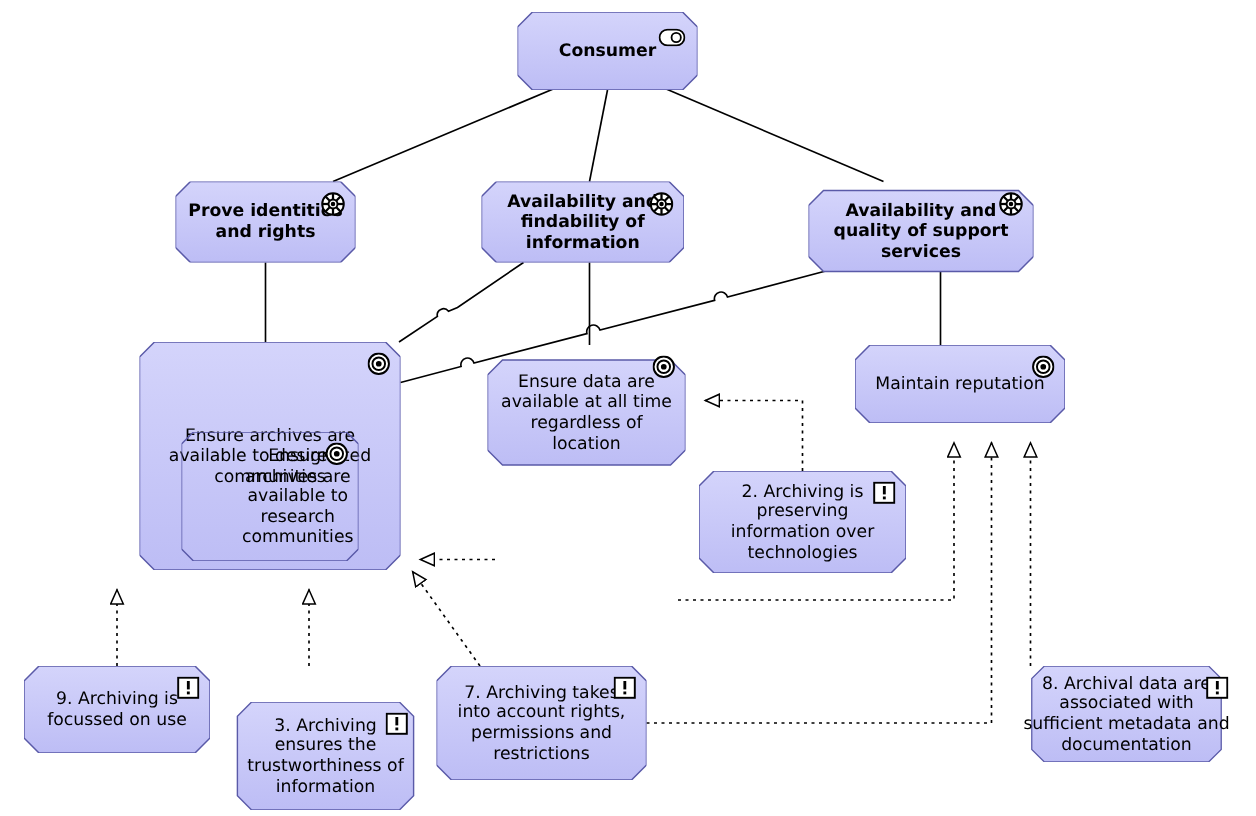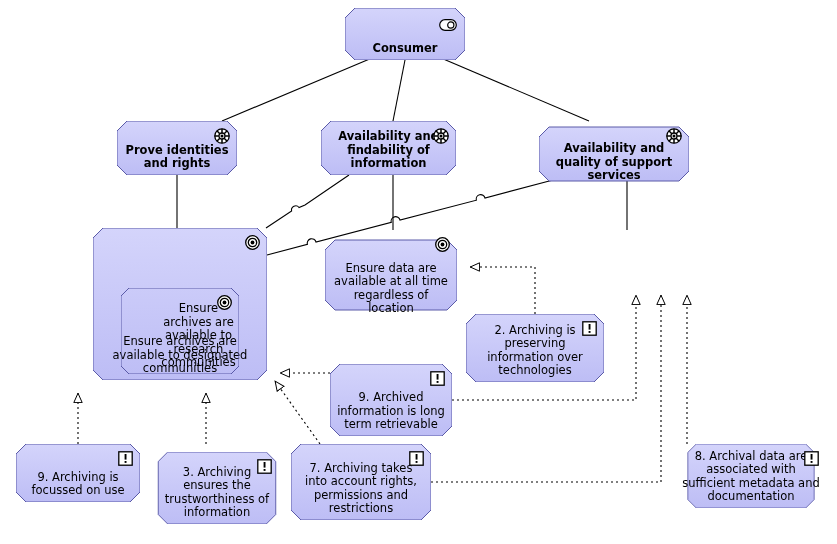--- a/index.html
+++ b/index.html
@@ -2,21 +2,21 @@
 <html><head>
 <meta charset="utf-8">
 <style>
   html,body{margin:0;padding:0;background:#ffffff;}
   body{width:837px;height:544px;overflow:hidden;
        font-family:"DejaVu Sans","Liberation Sans",sans-serif;}
   #stage{position:relative;width:837px;height:544px;background:#ffffff;}
   svg#wires{position:absolute;left:0;top:0;width:837px;height:544px;}
   .node{position:absolute;box-sizing:border-box;color:#000;}
   .node .oct{position:absolute;left:0;top:0;width:100%;height:100%;}
-  .node .txt{position:relative;z-index:2;display:flex;align-items:flex-end;
+  .node .txt{position:relative;z-index:2;display:flex;align-items:center;
              justify-content:center;text-align:center;width:100%;height:100%;
              padding:4px 6px;box-sizing:border-box;line-height:1.18;}
   .node .ico{position:absolute;z-index:3;}
   .t-motiv .txt{font-size:11.5px;}
   .t-stake .txt{font-weight:bold;font-size:11.5px;}
   .nested{position:absolute;z-index:4;}
   .nested .txt{font-size:11.5px;padding-left:43px;}
 </style>
 </head>
 <body>
@@ -210,78 +210,78 @@
       </svg>
       <span class="ico" style="right:7px;top:7px;"><svg width="15" height="15" viewBox="0 0 15 15">
           <circle cx="7.5" cy="7.5" r="6.8" fill="#fff" stroke="#000" stroke-width="1.3"></circle>
           <circle cx="7.5" cy="7.5" r="4.2" fill="#fff" stroke="#000" stroke-width="1.3"></circle>
           <circle cx="7.5" cy="7.5" r="1.9" fill="#000"></circle>
         </svg></span>
       <div class="txt">
         <span>Ensure data are available at all time regardless of location</span>
       </div>
     </div>
+    <div class="node t-motiv" style="left: 570px; top: 230px; width: 140px; height: 52px;">
+      <svg class="oct" width="140" height="52" viewBox="0 0 140 52" xmlns="http://www.w3.org/2000/svg">
+        <defs>
+          <linearGradient id="g7" x1="0" y1="0" x2="0" y2="1">
+            <stop offset="0" stop-color="#d4d4fb"></stop>
+            <stop offset="1" stop-color="#bdbdf5"></stop>
+          </linearGradient>
+        </defs>
+        <path d="M10,0 H130 L140,10 V42 L130,52 H10 L0,42 V10 Z" fill="url(#g7)" stroke="#5a5aa8" stroke-width="1"></path>
+      </svg>
+      <span class="ico" style="right:7px;top:7px;"><svg width="15" height="15" viewBox="0 0 15 15">
+          <circle cx="7.5" cy="7.5" r="6.8" fill="#fff" stroke="#000" stroke-width="1.3"></circle>
+          <circle cx="7.5" cy="7.5" r="4.2" fill="#fff" stroke="#000" stroke-width="1.3"></circle>
+          <circle cx="7.5" cy="7.5" r="1.9" fill="#000"></circle>
+        </svg></span>
+      <div class="txt">
+        <span>Maintain reputation</span>
+      </div>
+    </div>
     <div class="node t-motiv" style="left: 466px; top: 314px; width: 138px; height: 68px;">
       <svg class="oct" width="138" height="68" viewBox="0 0 138 68" xmlns="http://www.w3.org/2000/svg">
         <defs>
           <linearGradient id="g8" x1="0" y1="0" x2="0" y2="1">
             <stop offset="0" stop-color="#d4d4fb"></stop>
             <stop offset="1" stop-color="#bdbdf5"></stop>
           </linearGradient>
         </defs>
         <path d="M10,0 H128 L138,10 V58 L128,68 H10 L0,58 V10 Z" fill="url(#g8)" stroke="#5a5aa8" stroke-width="1"></path>
       </svg>
       <span class="ico" style="right:7px;top:7px;"><svg width="15" height="15" viewBox="0 0 15 15">
           <rect x="0.8" y="0.8" width="13.4" height="13.4" fill="#fff" stroke="#000" stroke-width="1.3"></rect>
           <rect x="6.6" y="3" width="1.9" height="5.6" fill="#000"></rect>
           <rect x="6.6" y="10" width="1.9" height="1.9" fill="#000"></rect>
         </svg></span>
       <div class="txt">
         <span>2. Archiving is preserving information over technologies</span>
       </div>
     </div>
-    <div class="node t-motiv" style="left: 330px; top: 364px; width: 122px; height: 72px;">
-      <svg class="oct" width="122" height="72" viewBox="0 0 122 72" xmlns="http://www.w3.org/2000/svg">
-        <defs>
-          <linearGradient id="g9" x1="0" y1="0" x2="0" y2="1">
-            <stop offset="0" stop-color="#d4d4fb"></stop>
-            <stop offset="1" stop-color="#bdbdf5"></stop>
-          </linearGradient>
-        </defs>
-        <path d="M10,0 H112 L122,10 V62 L112,72 H10 L0,62 V10 Z" fill="url(#g9)" stroke="#5a5aa8" stroke-width="1"></path>
-      </svg>
-      <span class="ico" style="right:7px;top:7px;"><svg width="15" height="15" viewBox="0 0 15 15">
-          <rect x="0.8" y="0.8" width="13.4" height="13.4" fill="#fff" stroke="#000" stroke-width="1.3"></rect>
-          <rect x="6.6" y="3" width="1.9" height="5.6" fill="#000"></rect>
-          <rect x="6.6" y="10" width="1.9" height="1.9" fill="#000"></rect>
-        </svg></span>
-      <div class="txt">
-        <span>9. Archived information is long term retrievable</span>
-      </div>
-    </div>
     <div class="node t-motiv" style="left: 16px; top: 444px; width: 124px; height: 58px;">
       <svg class="oct" width="124" height="58" viewBox="0 0 124 58" xmlns="http://www.w3.org/2000/svg">
         <defs>
           <linearGradient id="g10" x1="0" y1="0" x2="0" y2="1">
             <stop offset="0" stop-color="#d4d4fb"></stop>
             <stop offset="1" stop-color="#bdbdf5"></stop>
           </linearGradient>
         </defs>
         <path d="M10,0 H114 L124,10 V48 L114,58 H10 L0,48 V10 Z" fill="url(#g10)" stroke="#5a5aa8" stroke-width="1"></path>
       </svg>
       <span class="ico" style="right:7px;top:7px;"><svg width="15" height="15" viewBox="0 0 15 15">
           <rect x="0.8" y="0.8" width="13.4" height="13.4" fill="#fff" stroke="#000" stroke-width="1.3"></rect>
           <rect x="6.6" y="3" width="1.9" height="5.6" fill="#000"></rect>
           <rect x="6.6" y="10" width="1.9" height="1.9" fill="#000"></rect>
         </svg></span>
       <div class="txt">
         <span>9. Archiving is focussed on use</span>
       </div>
     </div>
-    <div class="node t-motiv" style="left: 155px; top: 452px; width: 124px; height: 72px;">
+    <div class="node t-motiv" style="left: 155px; top: 468px; width: 124px; height: 72px;">
       <svg class="oct" width="124" height="76" viewBox="0 0 124 76" xmlns="http://www.w3.org/2000/svg">
         <defs>
           <linearGradient id="g11" x1="0" y1="0" x2="0" y2="1">
             <stop offset="0" stop-color="#d4d4fb"></stop>
             <stop offset="1" stop-color="#bdbdf5"></stop>
           </linearGradient>
         </defs>
         <path d="M10,0 H114 L124,10 V66 L114,76 H10 L0,66 V10 Z" fill="url(#g11)" stroke="#5a5aa8" stroke-width="1"></path>
       </svg>
       <span class="ico" style="right:7px;top:7px;"><svg width="15" height="15" viewBox="0 0 15 15">

